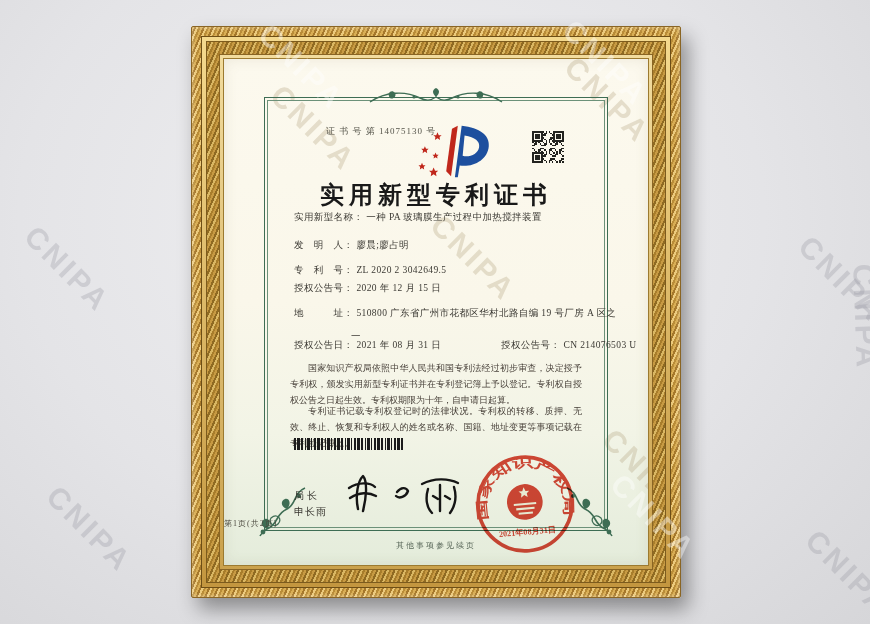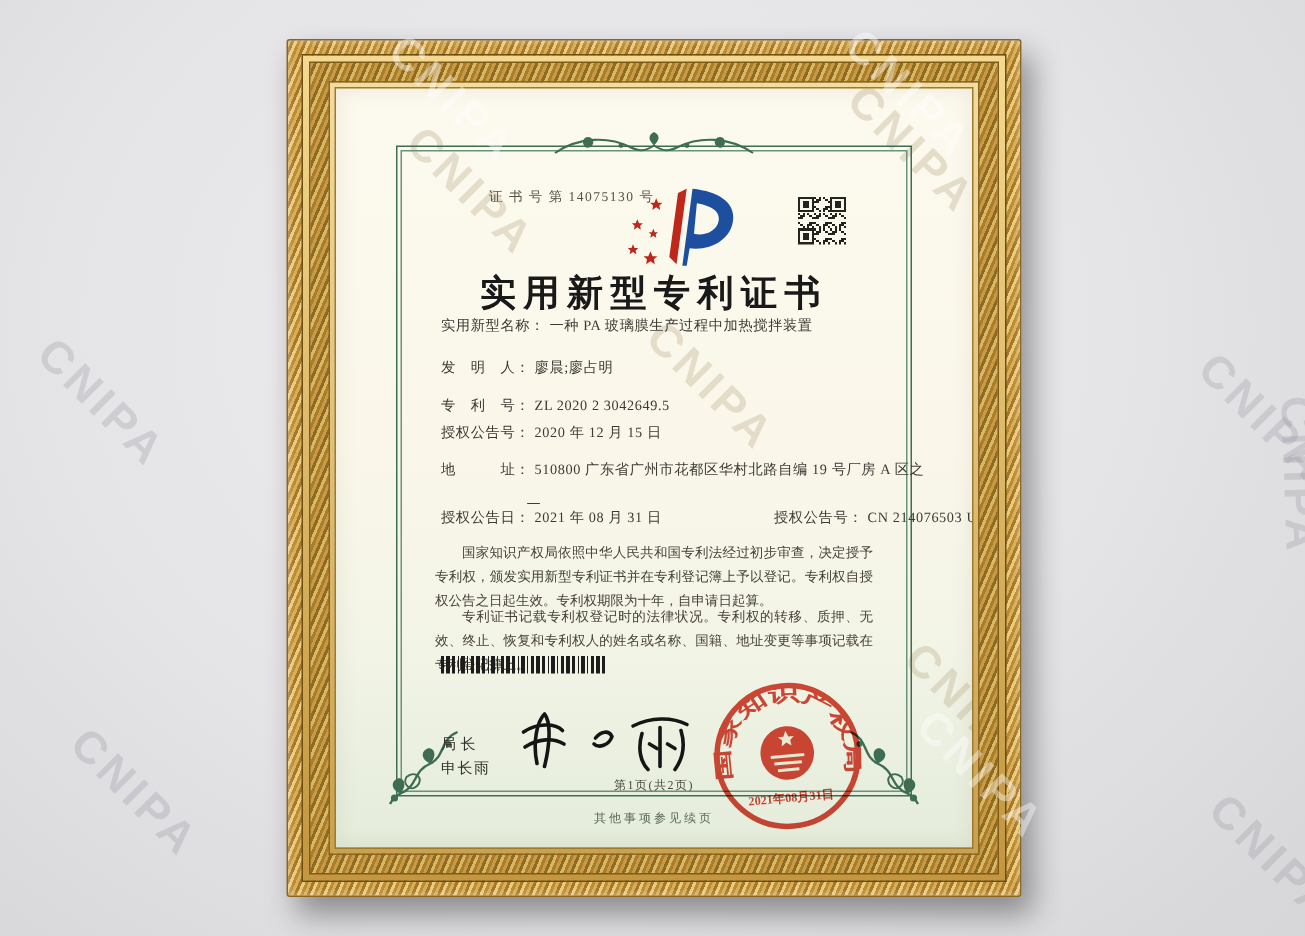--- a/index.html
+++ b/index.html
@@ -45,37 +45,37 @@
 
   .logo { position:absolute; left:186px; top:62px; width:84px; height:60px; }
   .qr   { position:absolute; left:308px; top:72px; width:32px; height:32px; }
 
   .title { position:absolute; left:0; top:120px; width:100%; text-align:center;
            font-size:24px; font-weight:bold; letter-spacing:5px; color:#191919; }
 
   .row  { position:absolute; left:70px; width:300px; font-size:9.5px; color:#3c3a34; letter-spacing:.4px; white-space:nowrap; }
   .row .lab { color:#3c3a34; }
   .row .val { margin-left:3px; }
-  .grant2 { position:absolute; left:222px; top:0; }
+  .grant2 { position:absolute; left:207px; top:0; }
 
   .addr2 { position:absolute; left:127px; top:271px; font-size:9.5px; color:#3c3a34; }
 
   .para { position:absolute; left:66px; width:292px; font-size:9px; line-height:1.8;
           text-align:justify; text-indent:2em; color:#48413a; }
 
   .barcode { position:absolute; left:70px; top:377px; width:112px; height:12px; }
 
   .sig-title { position:absolute; left:70px; top:430px; font-size:10px; letter-spacing:3px; color:#33312b; }
   .sig-name  { position:absolute; left:70px; top:446px; font-size:10px; letter-spacing:1px; color:#33312b; }
   .signature { position:absolute; left:118px; top:412px; width:135px; height:50px; }
 
   .seal { position:absolute; left:250px; top:394px; width:102px; height:102px;
           transform:rotate(-5deg); opacity:.88; mix-blend-mode:multiply; }
 
-  .page-no   { position:absolute; left:0; top:459px; width:100%; text-align:center;
+  .page-no   { position:absolute; left:0; top:459px; width:100%; text-align:left;
                font-size:8px; letter-spacing:1px; color:#4a483e; }
   .foot-note { position:absolute; left:0; top:481px; width:100%; text-align:center;
                font-size:8px; letter-spacing:2px; color:#5a685a; }
 </style>
 </head>
 <body>
 
 <div class="stage">
 
   <span class="wm wm-bg" style="left:14px;  top:252px;">CNIPA</span>

